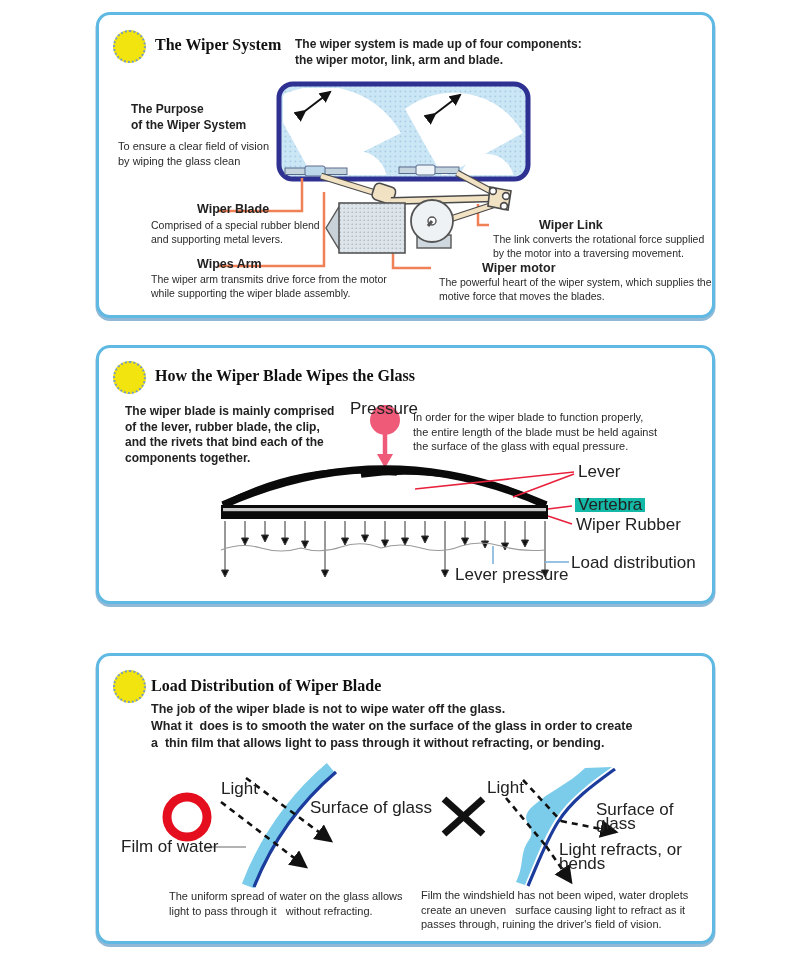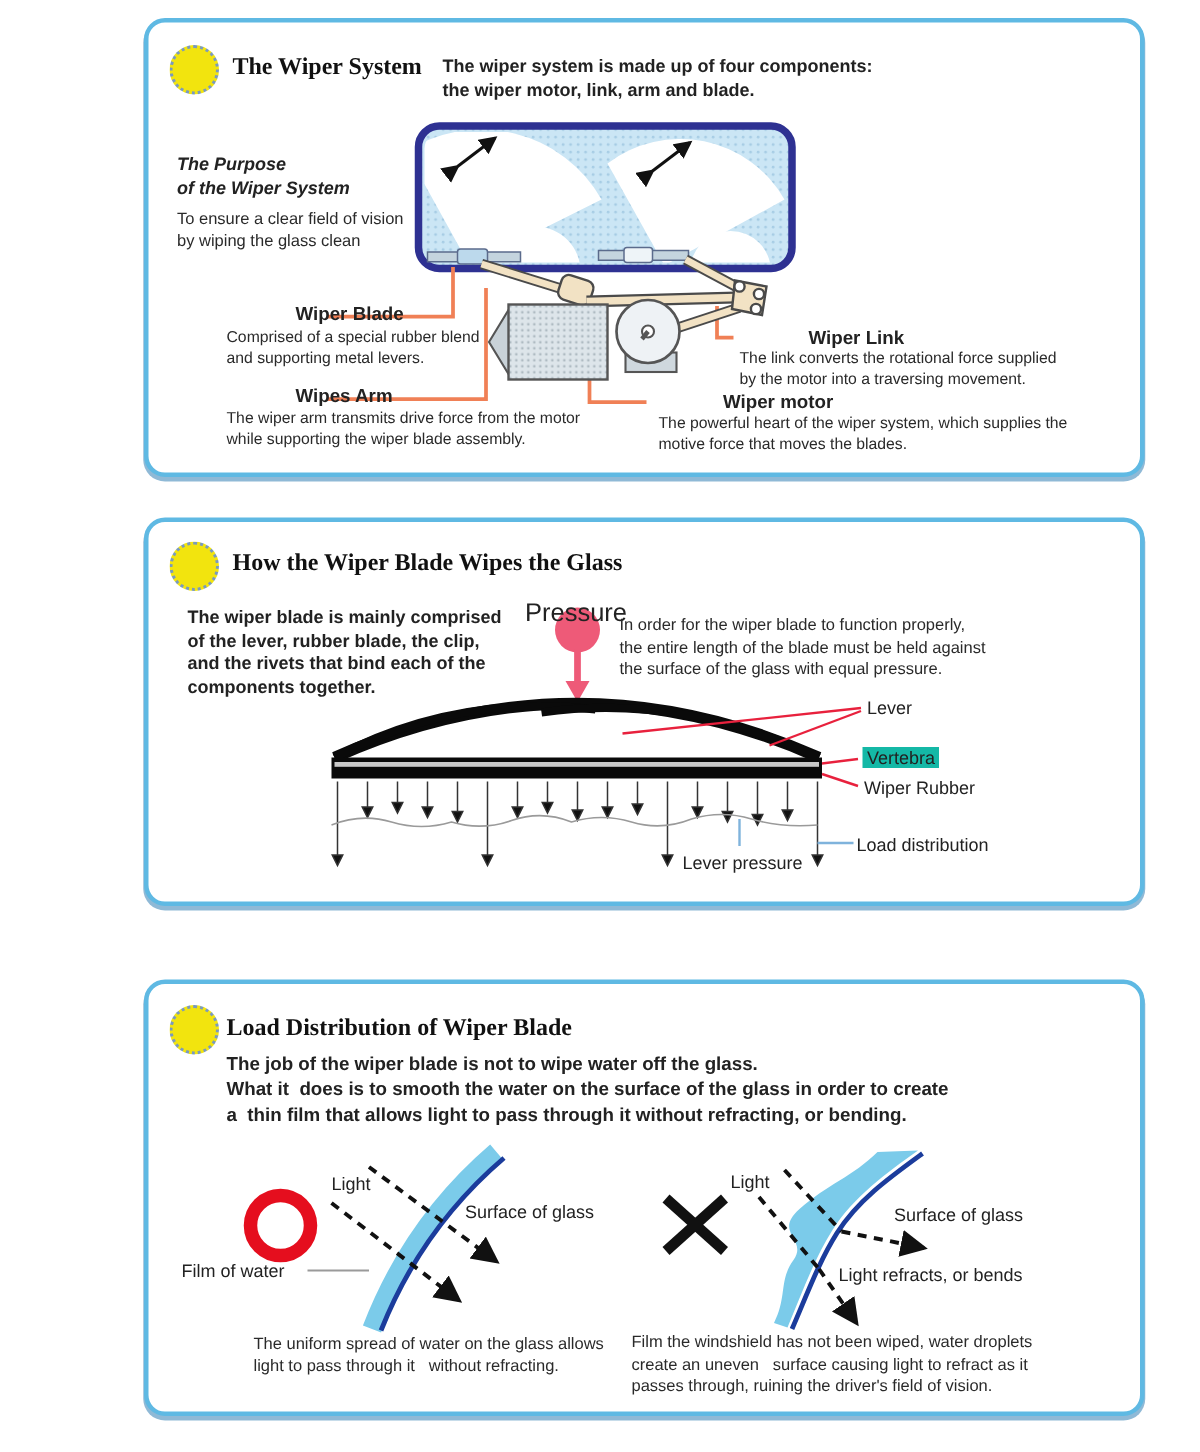--- a/index.html
+++ b/index.html
@@ -1,29 +1,29 @@
 <!DOCTYPE html>
 <html><head>
 <meta charset="utf-8">
 <style>
   html,body{margin:0;padding:0;background:#fff;}
   #canvas{position:relative;width:800px;height:968px;background:#fff;overflow:hidden;
           font-family:"Liberation Sans",sans-serif;color:#1b1b1b;}
   .panel{position:absolute;left:96px;width:613px;background:#fff;
-         border:3.5px solid #5fb9e3;border-radius:14px;box-shadow:0 2.5px 0 0.5px #8fb9d6;padding-left:48px;}
+         border:3.5px solid #5fb9e3;border-radius:14px;box-shadow:0 2.5px 0 0.5px #8fb9d6;}
   .bullet{position:absolute;width:33px;height:33px;border-radius:50%;
           background:#f2e40e;border:2px dotted #7a9abd;box-sizing:border-box;}
   .title-serif{position:absolute;font-family:"Liberation Serif",serif;font-weight:bold;
                font-size:16px;color:#111;white-space:pre-wrap;}
   .txt{position:absolute;white-space:pre-wrap;}
   .b12{font-size:12px;font-weight:bold;line-height:15.5px;color:#222;}
   .b125{font-size:12.5px;font-weight:bold;line-height:17px;color:#222;}
   .r11{font-size:11px;line-height:14.5px;color:#2a2a2a;}
   .r105{font-size:10.5px;line-height:13.5px;color:#2a2a2a;}
-  .lab12{font-size:12px;line-height:14px;color:#222;}
+  .lab12{font-size:17px;line-height:14px;color:#222;}
   .ct{font-size:12.5px;font-weight:bold;color:#222;line-height:14px;margin-left:46px;}
   svg{position:absolute;left:0;top:0;}
   .hl{background:#14b8a6;padding:0 3px;}
 </style>
 </head>
 <body>
 
 <div id="canvas">
 
   <div class="panel" style="top:12px;height:300px;">
@@ -93,21 +93,21 @@
         <circle cx="333" cy="206" r="21" fill="#eef2f5" stroke="#555" stroke-width="1.8"></circle>
         <circle cx="333" cy="206" r="4" fill="#fff" stroke="#555" stroke-width="1.4"></circle>
         <line x1="333" y1="206" x2="329" y2="211" stroke="#555" stroke-width="3"></line>
       </g>
     </svg>
 
     <div class="bullet" style="left:14px;top:15px;"></div>
     <div class="title-serif" style="left:56px;top:21px;">The Wiper System</div>
     <div class="txt b12" style="left:196px;top:22px;">The wiper system is made up of four components:
 the wiper motor, link, arm and blade.</div>
-    <div class="txt b12" style="left:19px;top:87px;font-style:italic;">The Purpose
+    <div class="txt b12" style="left:32px;top:87px;">The Purpose
 of the Wiper System</div>
     <div class="txt r11" style="left:19px;top:124px;">To ensure a clear field of vision
 by wiping the glass clean</div>
 
     <div class="txt ct" style="left:52px;top:187px;">Wiper Blade</div>
     <div class="txt r105" style="left:52px;top:204px;">Comprised of a special rubber blend
 and supporting metal levers.</div>
     <div class="txt ct" style="left:52px;top:242px;">Wipes Arm</div>
     <div class="txt r105" style="left:52px;top:258px;">The wiper arm transmits drive force from the motor
 while supporting the wiper blade assembly.</div>

